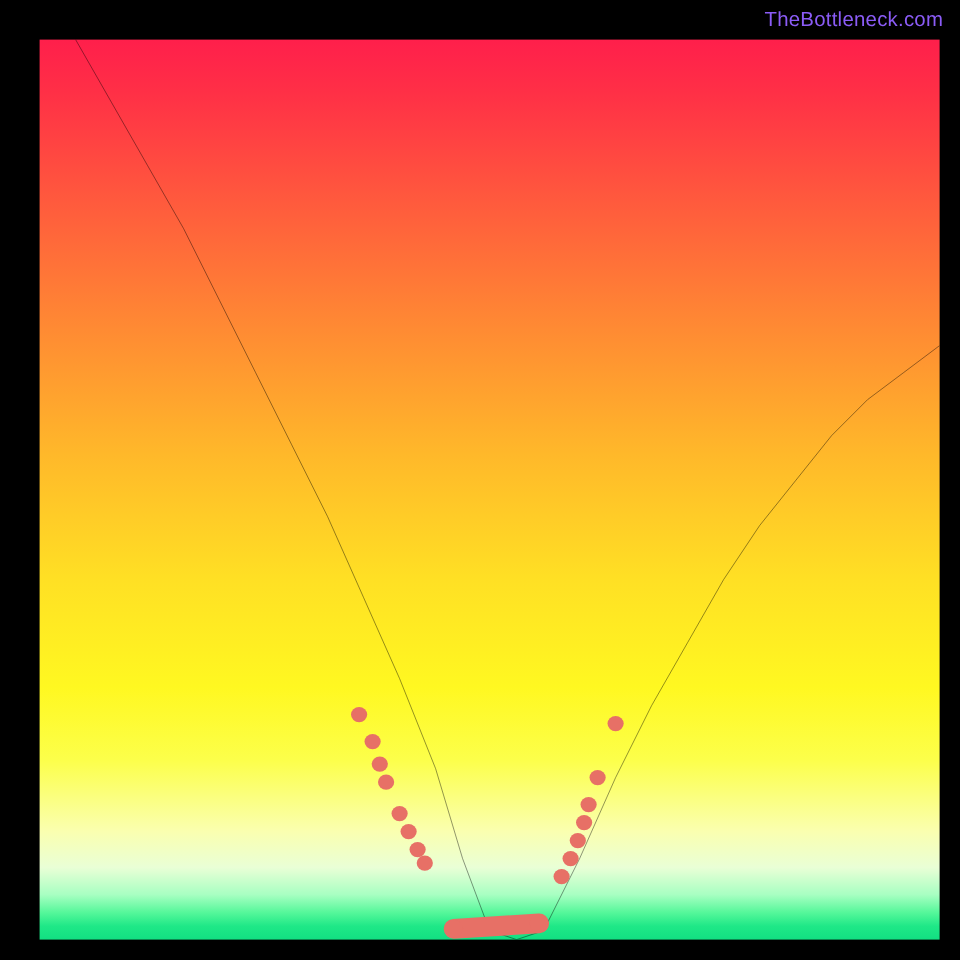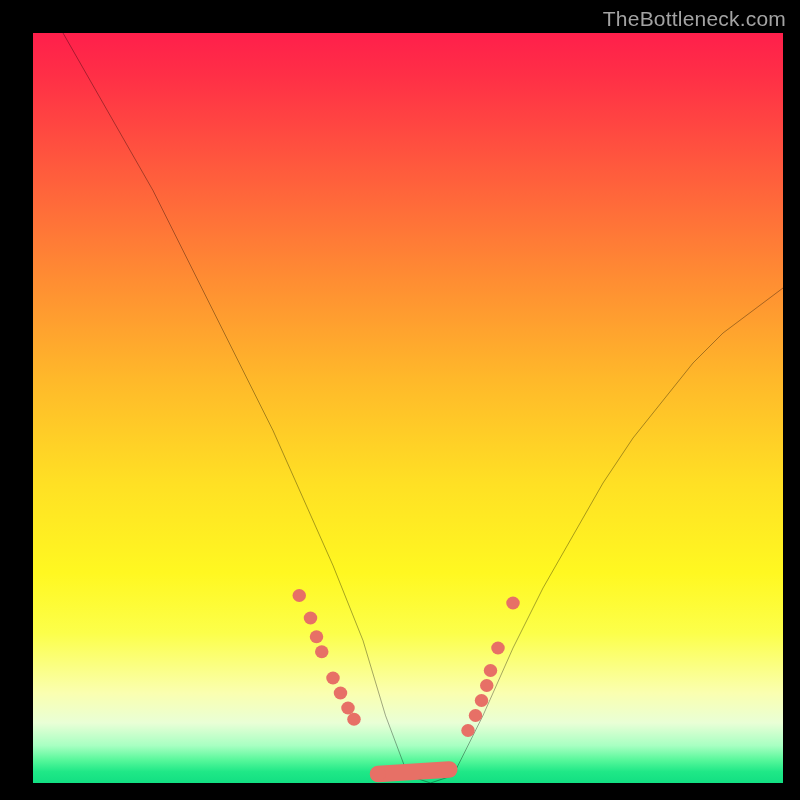--- a/index.html
+++ b/index.html
@@ -40,23 +40,23 @@
       #e9ffd6 92%,
       #a8ffc2 95%,
       #55f79a 97%,
       #1fe887 98.5%,
       #12df82 100%);
   }
   .watermark {
     position: absolute;
     top: 7px;
     right: 14px;
-    font-size: 21px;
+    font-size: 17px;
     font-weight: 500;
-    color: #a3a3a3;
+    color: #8b5cf6;
     letter-spacing: 0.2px;
   }
   svg.curve {
     position: absolute;
     inset: 0;
   }
 </style>
 </head>
 <body>
 

